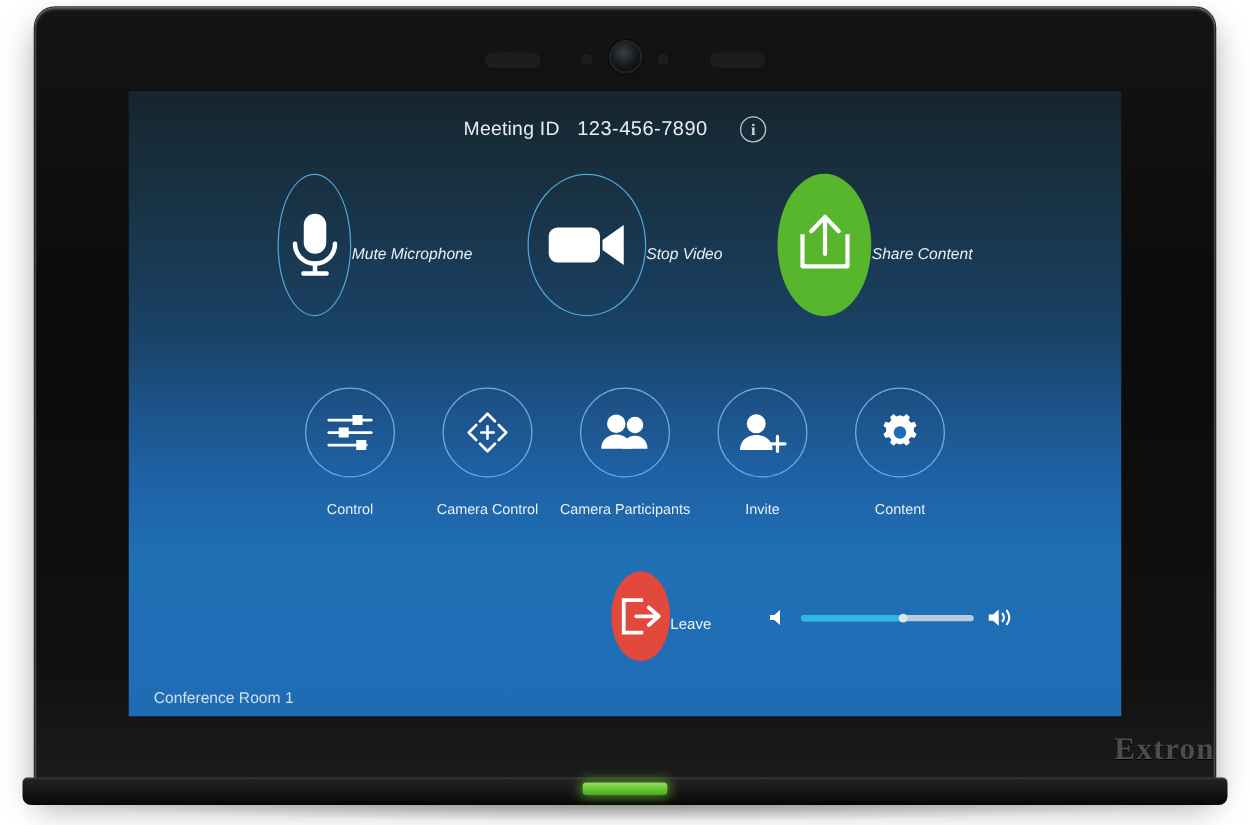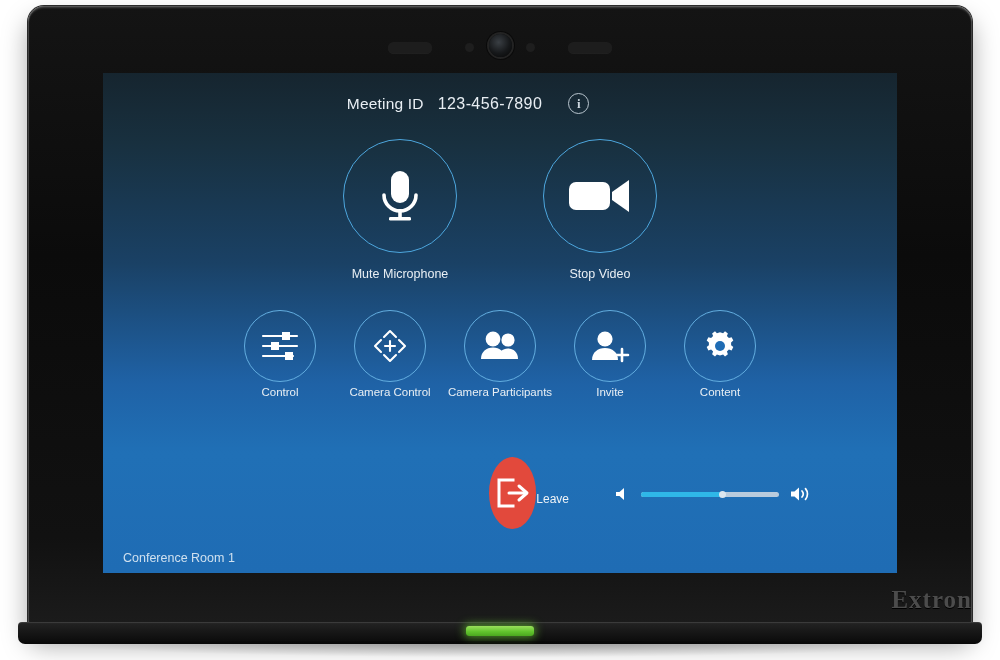--- a/index.html
+++ b/index.html
@@ -138,20 +138,21 @@
   #meeting-header {
     position: absolute;
     top: 20px;
     left: 0;
     width: 730px;
     display: flex;
     align-items: center;
     justify-content: center;
     gap: 14px;
     color: #e8eef3;
+    padding-left: 24px;
   }
   #meeting-id-label { font-size: 15.5px; letter-spacing: 0.2px; }
   #meeting-id-value { font-size: 16px; letter-spacing: 0.4px; }
   #meeting-info-icon {
     width: 19px; height: 19px;
     border-radius: 50%;
     border: 1.6px solid #b9c6cf;
     color: #ccd7df;
     font-family: "Liberation Serif", serif;
     font-size: 13px;
@@ -167,23 +168,23 @@
     top: 66px;
     left: 0;
     width: 794px;
     display: flex;
     justify-content: center;
     gap: 44px;
   }
   .primary-btn {
     width: 156px;
     display: flex;
-    flex-direction: column;
     align-items: center;
     cursor: pointer;
+    font-style: italic;
   }
   .primary-circle {
     width: 114px; height: 114px;
     border-radius: 50%;
     border: 1.7px solid #4da6dd;
     display: flex; align-items: center; justify-content: center;
     box-sizing: border-box;
   }
   .primary-circle.filled-green {
     border: none;
@@ -214,21 +215,21 @@
     cursor: pointer;
   }
   .secondary-circle {
     width: 72px; height: 72px;
     border-radius: 50%;
     border: 1.5px solid #63aee0;
     display: flex; align-items: center; justify-content: center;
     box-sizing: border-box;
   }
   .secondary-label {
-    margin-top: 4px;
+    margin-top: 20px;
     font-size: 11.5px;
     color: #e9eff4;
     white-space: nowrap;
   }
 
   
   #leave-button {
     position: absolute;
     top: 384px;
     left: 386px;
@@ -341,20 +342,32 @@
           <span>
             <svg width="66" height="44" viewBox="0 0 66 44">
               <rect x="2" y="8" width="41" height="28" rx="7" class="ico-white"></rect>
               <path d="M45 18 L62 6 L62 38 L45 26 Z" class="ico-white"></path>
             </svg>
           </span>
         </div>
         <div class="primary-label">Stop Video</div>
       </div>
 
+      <div class="primary-btn">
+        <div class="primary-circle filled-green">
+          <span>
+            <svg width="58" height="58" viewBox="0 0 58 58">
+              <path d="M29 7 L29 36" class="ico-stroke" stroke-width="3.4" stroke-linecap="round"></path>
+              <path d="M18 18 L29 6.5 L40 18" class="ico-stroke" stroke-width="3.4" stroke-linecap="round" stroke-linejoin="round"></path>
+              <path d="M11 22 L11 46 L47 46 L47 22" class="ico-stroke" stroke-width="3.4" stroke-linejoin="round" stroke-linecap="square"></path>
+            </svg>
+          </span>
+        </div>
+        <div class="primary-label">Share Content</div>
+      </div>
 
     </div>
 
     <div id="secondary-row">
 
       <div class="secondary-btn">
         <div class="secondary-circle">
           <span>
             <svg width="40" height="34" viewBox="0 0 40 34">
               <path d="M3 7 H37" class="ico-stroke" stroke-width="2.2" stroke-linecap="round"></path>

